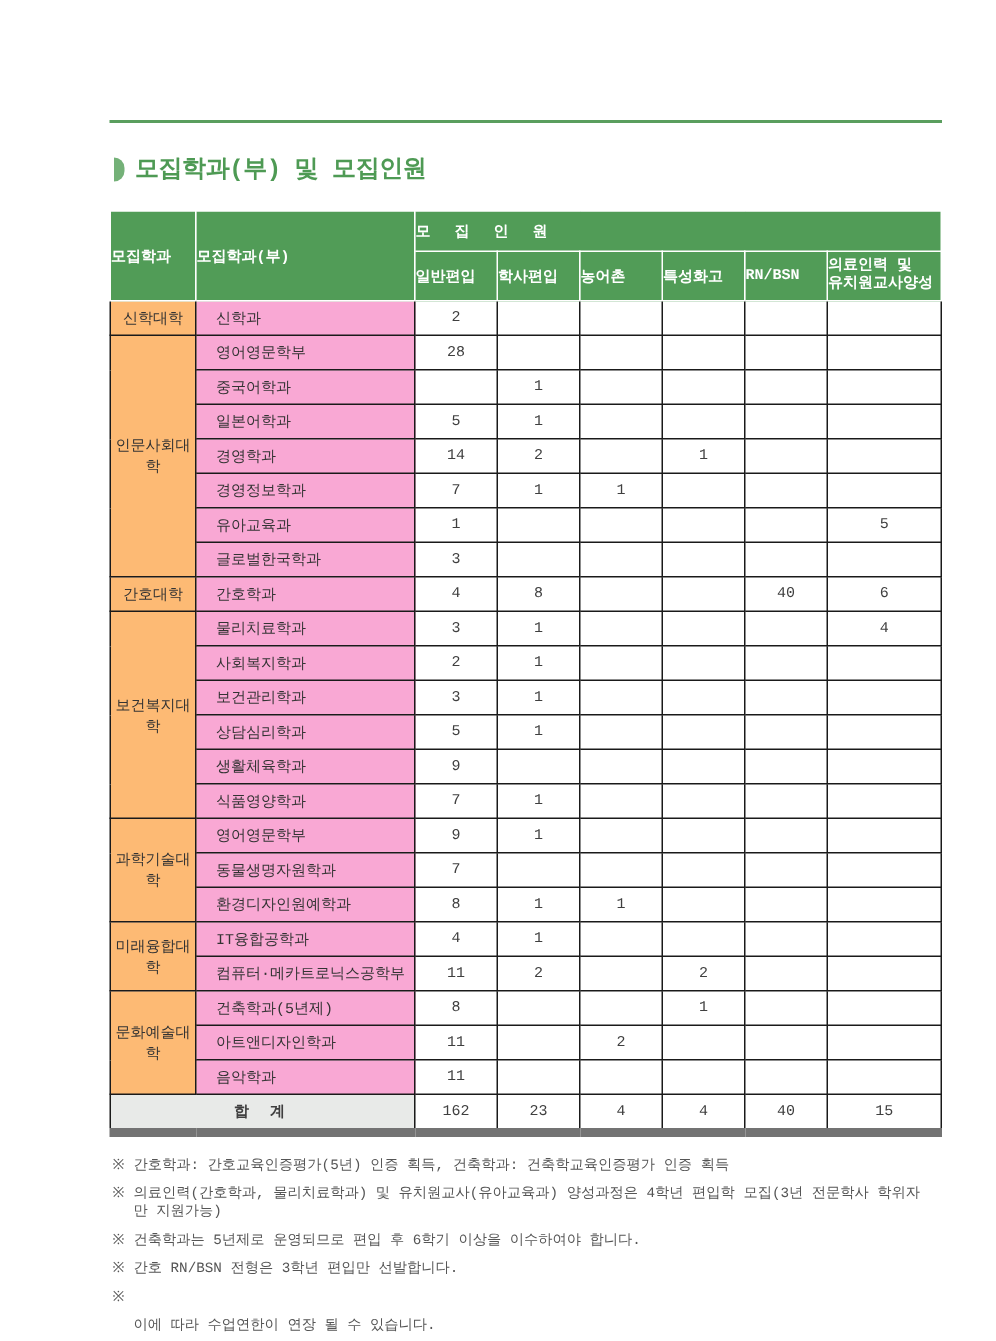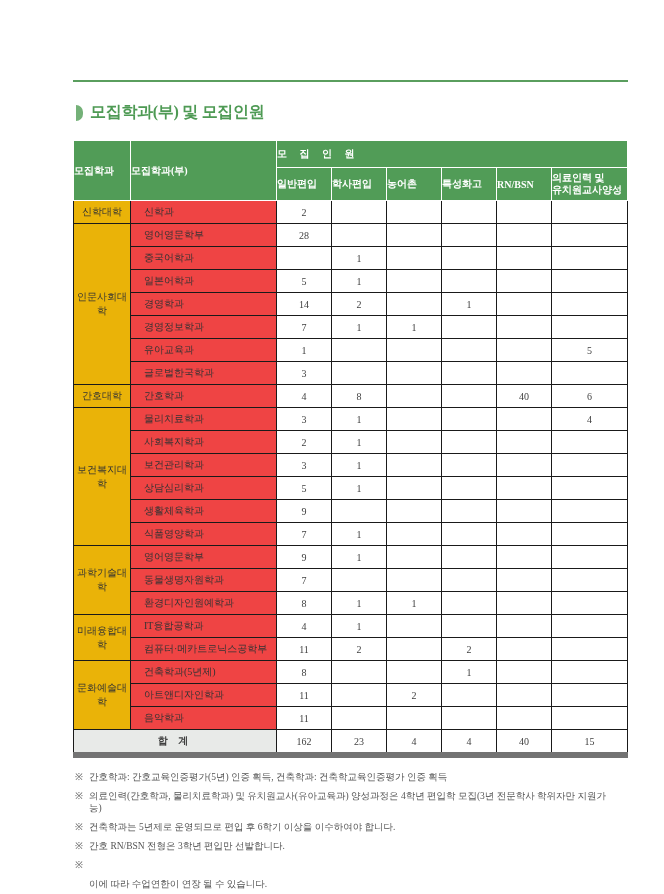--- a/index.html
+++ b/index.html
@@ -1,18 +1,18 @@
 <!DOCTYPE html>
 <html><head>
 <meta charset="utf-8">
 <style>
   html,body { margin:0; padding:0; background:#fff; }
   .page {
     position:relative; width:664px; height:894px; background:#ffffff;
-    font-family:Liberation Serif, serif; overflow:hidden;
+    font-family:Liberation Mono, monospace; overflow:hidden;
   }
   .top-rule {
     position:absolute; left:73px; top:80px; width:555px; height:0;
     border-top:2px solid #5a9e5e;
   }
   .title-row { position:absolute; left:76px; top:102px; display:flex; align-items:center; }
   .bullet {
     width:7px; height:16px; background:#74b178; border-radius:0 9px 9px 0;
     margin-right:7px; flex:0 0 auto;
   }
@@ -30,22 +30,22 @@
   thead tr.tier1 th { height:26px; }
   thead tr.tier2 th { height:32px; }
   th.group-head { letter-spacing:5px; }
   th.wrap-head { font-size:9px; line-height:1.2; white-space:pre-line;margin-top:30px; }
   thead th { border-bottom:1px solid #1a1a1a; }
   thead tr.tier1 th.group-head { border-bottom:1px solid #ffffff; }
   tbody td, tr.total td {
     border:1px solid #1a1a1a; height:22px; font-size:10px; color:#3f3f3f;
     text-align:center; vertical-align:middle; padding:0;
   }
-  td.college { background:#eab308; color:#333; }
-  td.dept { background:#ef4444; text-align:left; padding-left:13px; color:#333; }
+  td.college { background:#fdba74; color:#333; }
+  td.dept { background:#f9a8d4; text-align:left; padding-left:13px; color:#333; }
   tr.total td { border-bottom:6px solid #737373; }
   td.total-label { background:#e8eae8; font-weight:bold; letter-spacing:4px; color:#222; }
   .footnotes { position:absolute; left:75px; top:771px; width:540px; }
   .footnote { display:flex; margin-bottom:6.5px; font-size:9.5px; color:#555; line-height:1.3; }
   .footnote .marker { flex:0 0 14px; }
   .footnote.cont .marker { visibility:hidden; }
 </style>
 </head>
 <body>
 

